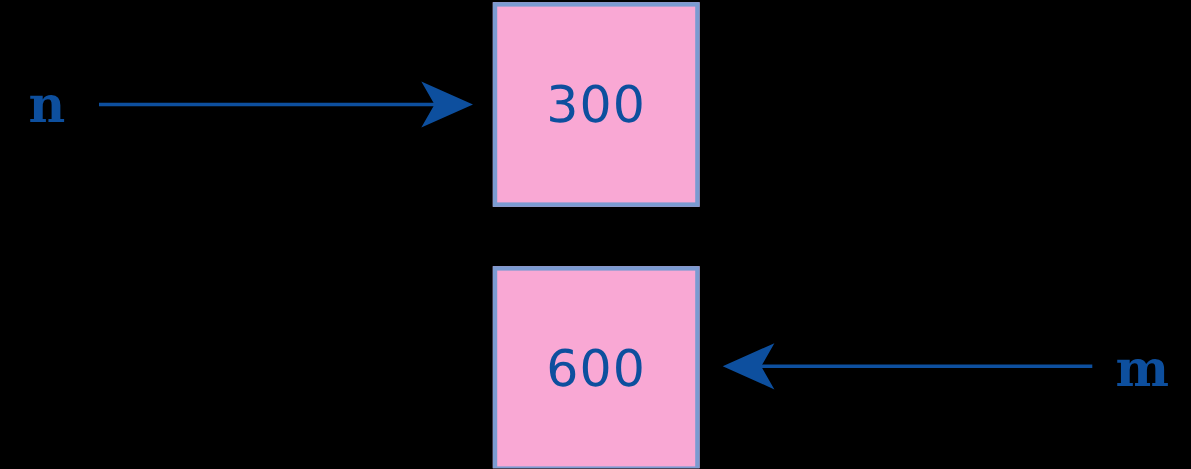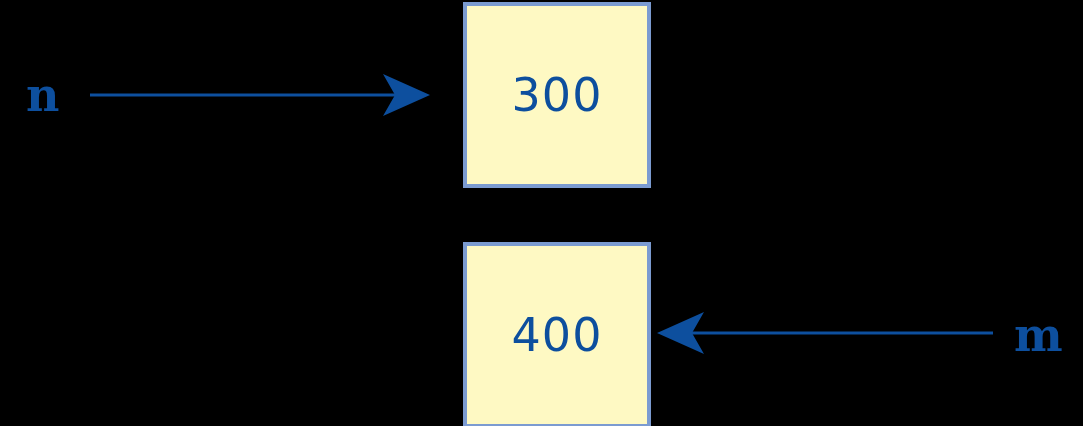--- a/index.html
+++ b/index.html
@@ -30,26 +30,25 @@
     left: 26px;
     top: 72px;
   }
   #label-m {
     left: 1014px;
     top: 312px;
   }
   .value-box {
     position: absolute;
     box-sizing: border-box;
-    background: #fef9c3;
+    background: #f9a8d4;
     border: 4px solid #7b9bd1;
     display: flex;
     align-items: center;
     justify-content: center;
-    margin-left: 15px;
   }
   #box-300 {
     left: 448px;
     top: 2px;
     width: 188px;
     height: 186px;
   }
   #box-400 {
     left: 448px;
     top: 242px;
@@ -94,16 +93,16 @@
       <line x1="684" y1="333" x2="993" y2="333" stroke="#0d4f9e" stroke-width="3.2"></line>
       <polygon points="657,333 704,312 692,333 704,354" fill="#0d4f9e"></polygon>
     </g>
   </svg>
 
   <div class="value-box" id="box-300">
     <span class="value-text">300</span>
   </div>
 
   <div class="value-box" id="box-400">
-    <span class="value-text">400</span>
+    <span class="value-text">600</span>
   </div>
 
 </div>
 
 </body></html>

